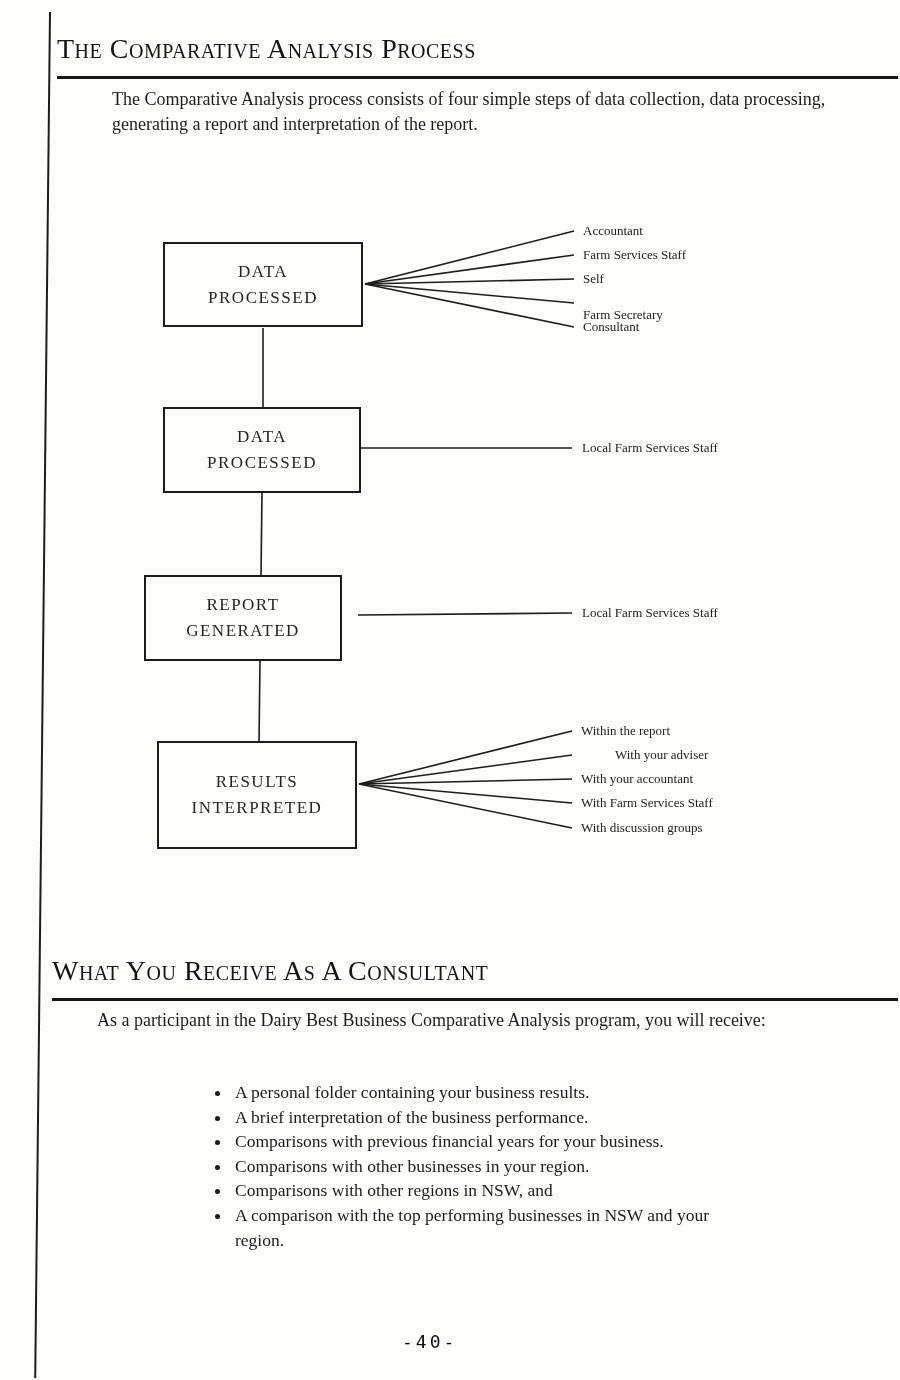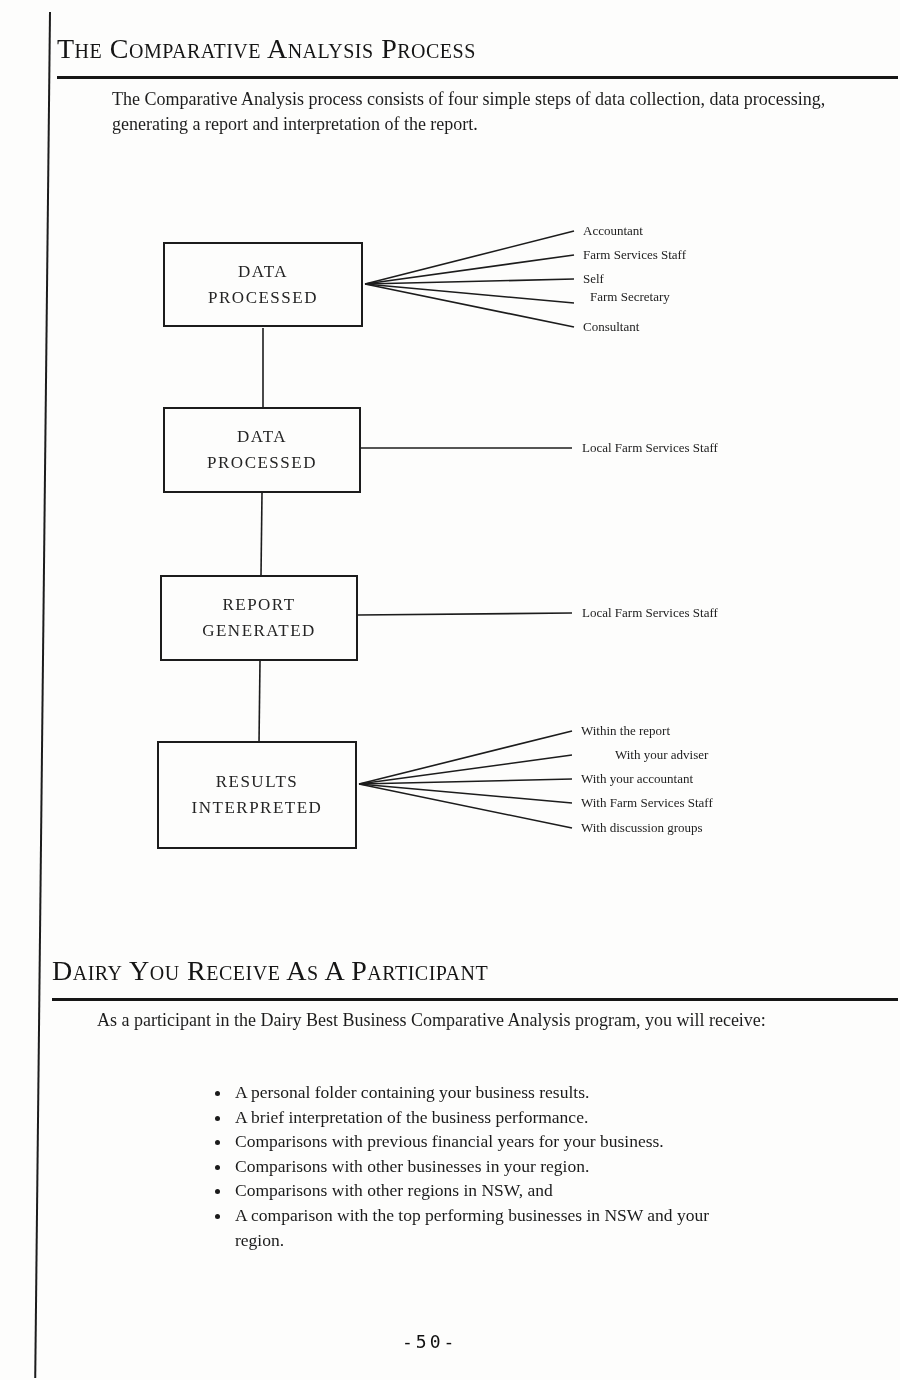--- a/index.html
+++ b/index.html
@@ -113,51 +113,51 @@
       <line x1="359" y1="784" x2="572" y2="828"></line>
     </g>
   </svg>
 
   <div class="fbox" style="left:163px; top:242px; width:200px; height:85px;">
     <span>DATA PROCESSED</span>
   </div>
   <div class="fbox" style="left:163px; top:407px; width:198px; height:86px;">
     <span>DATA PROCESSED</span>
   </div>
-  <div class="fbox" style="left:160px; top:575px; width:198px; height:86px;justify-content:center;">
+  <div class="fbox" style="left:144px; top:575px; width:198px; height:86px;justify-content:center;">
     <span>REPORT GENERATED</span>
   </div>
   <div class="fbox" style="left:157px; top:741px; width:200px; height:108px;">
     <span>RESULTS INTERPRETED</span>
   </div>
 
   <div class="flabel" style="left:583px; top:219px;">Accountant</div>
   <div class="flabel" style="left:583px; top:243px;">Farm Services Staff</div>
   <div class="flabel" style="left:583px; top:267px;">Self</div>
-  <div class="flabel" style="left:583px; top:285px;margin-left:7px;">Farm Secretary</div>
+  <div class="flabel" style="left:583px; top:303px;">Farm Secretary</div>
   <div class="flabel" style="left:583px; top:315px;">Consultant</div>
 
   <div class="flabel" style="left:582px; top:436px;">Local Farm Services Staff</div>
 
   <div class="flabel" style="left:582px; top:601px;">Local Farm Services Staff</div>
 
   <div class="flabel" style="left:581px; top:719px;">Within the report</div>
   <div class="flabel" style="left:581px; top:743px;margin-left:34px;">With your adviser</div>
   <div class="flabel" style="left:581px; top:767px;">With your accountant</div>
   <div class="flabel" style="left:581px; top:791px;">With Farm Services Staff</div>
   <div class="flabel" style="left:581px; top:816px;">With discussion groups</div>
 
-  <div class="hd" style="left:52px; top:956px; width:846px;">Dairy You Receive As A Participant</div>
+  <div class="hd" style="left:52px; top:956px; width:846px;">What You Receive As A Consultant</div>
 
   <div class="para" style="left:97px; top:1008px; width:700px;">As a participant in the Dairy Best Business Comparative Analysis program, you will receive:</div>
 
   <ul class="bullets" style="left:202px; top:1080px;">
     <li>A personal folder containing your business results.</li>
     <li>A brief interpretation of the business performance.</li>
     <li>Comparisons with previous financial years for your business.</li>
     <li>Comparisons with other businesses in your region.</li>
     <li>Comparisons with other regions in NSW, and</li>
     <li>A comparison with the top performing businesses in NSW and your region.</li>
   </ul>
 
-  <div class="pageno">-50-</div>
+  <div class="pageno">-40-</div>
 
 </div>
 
 </body></html>

